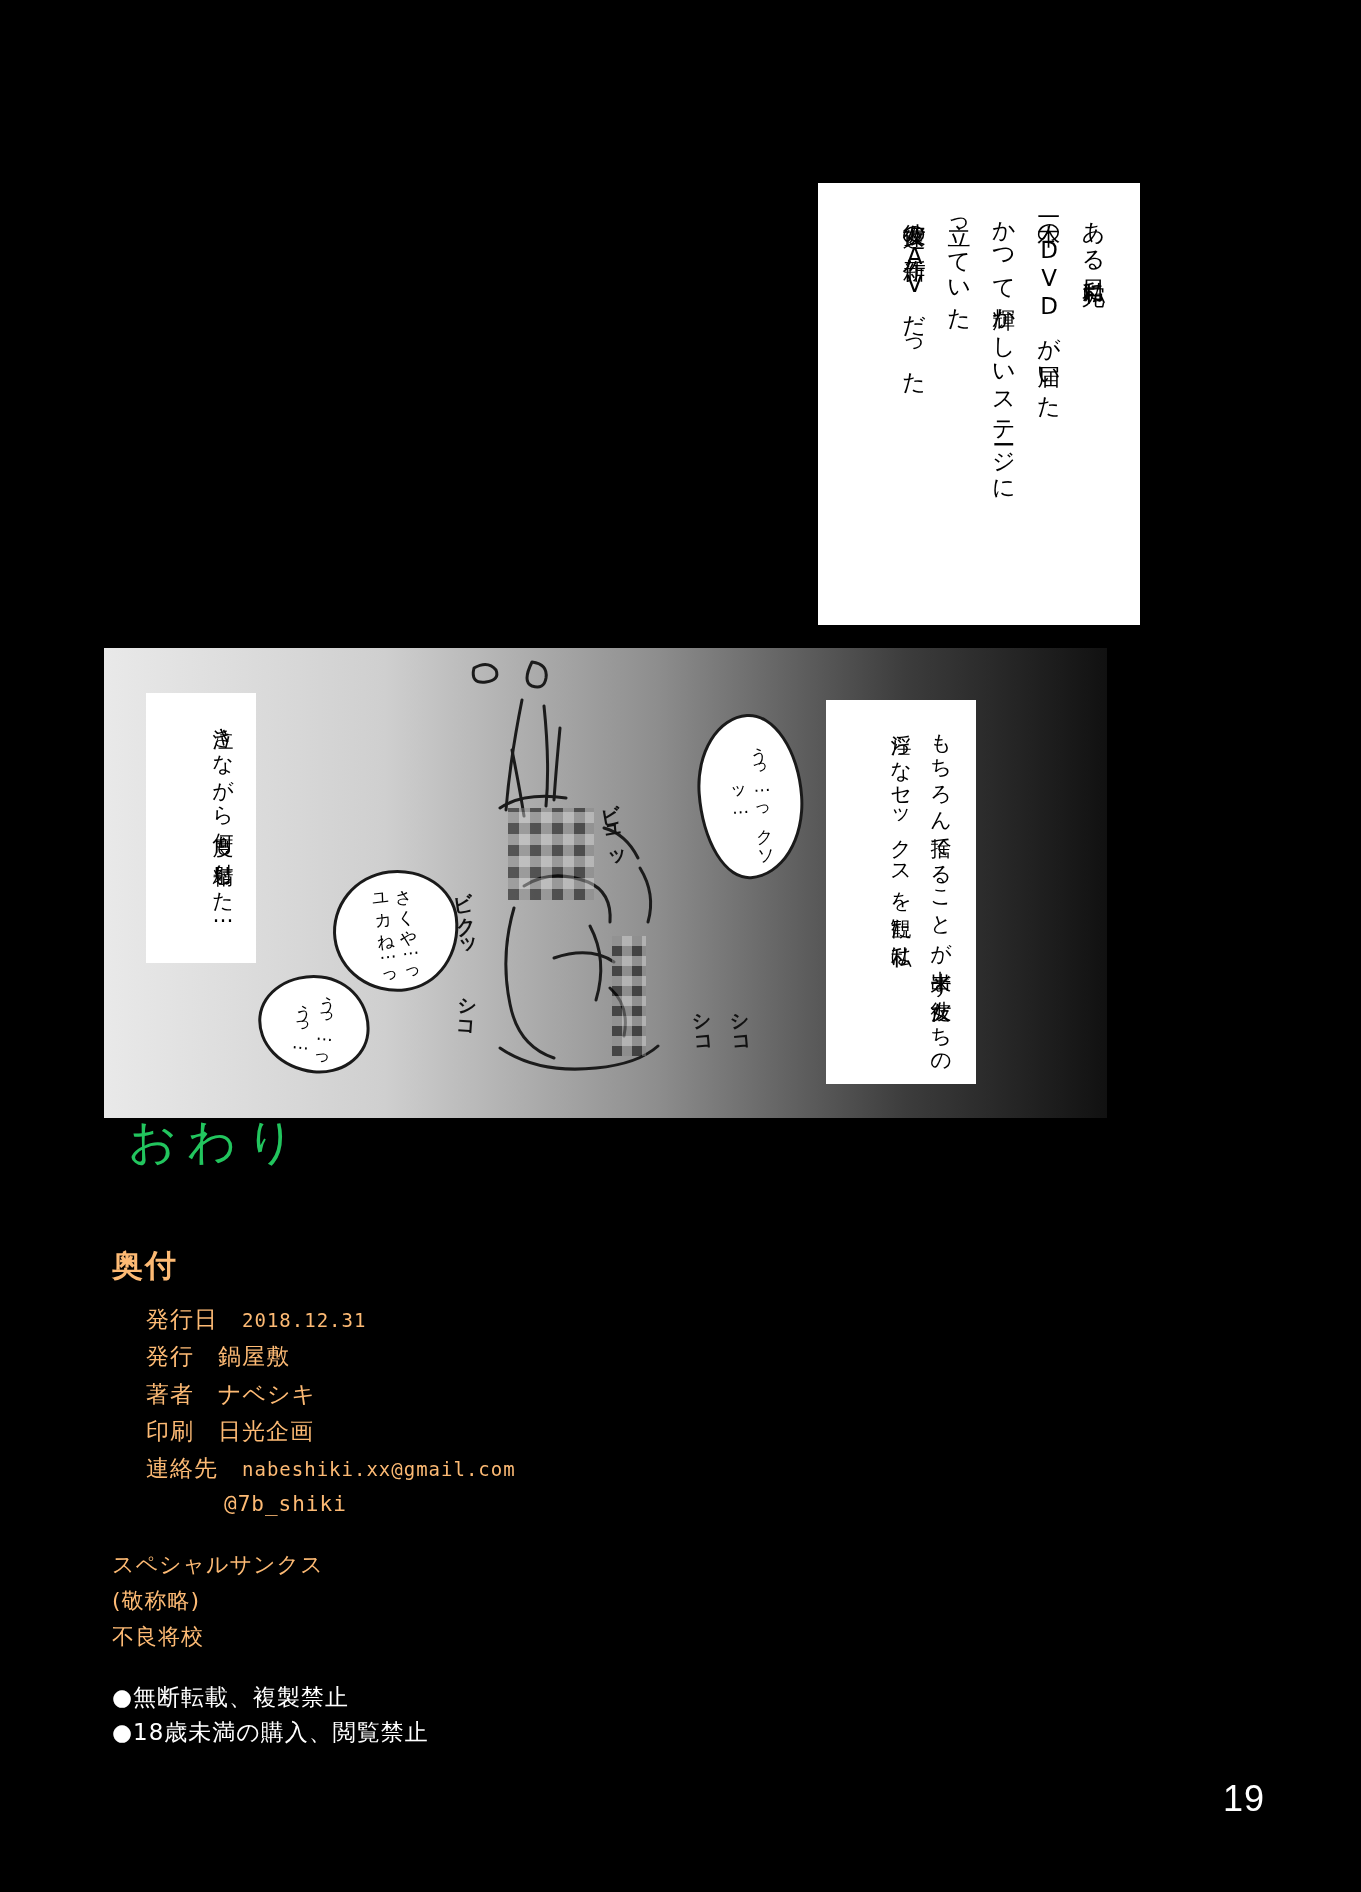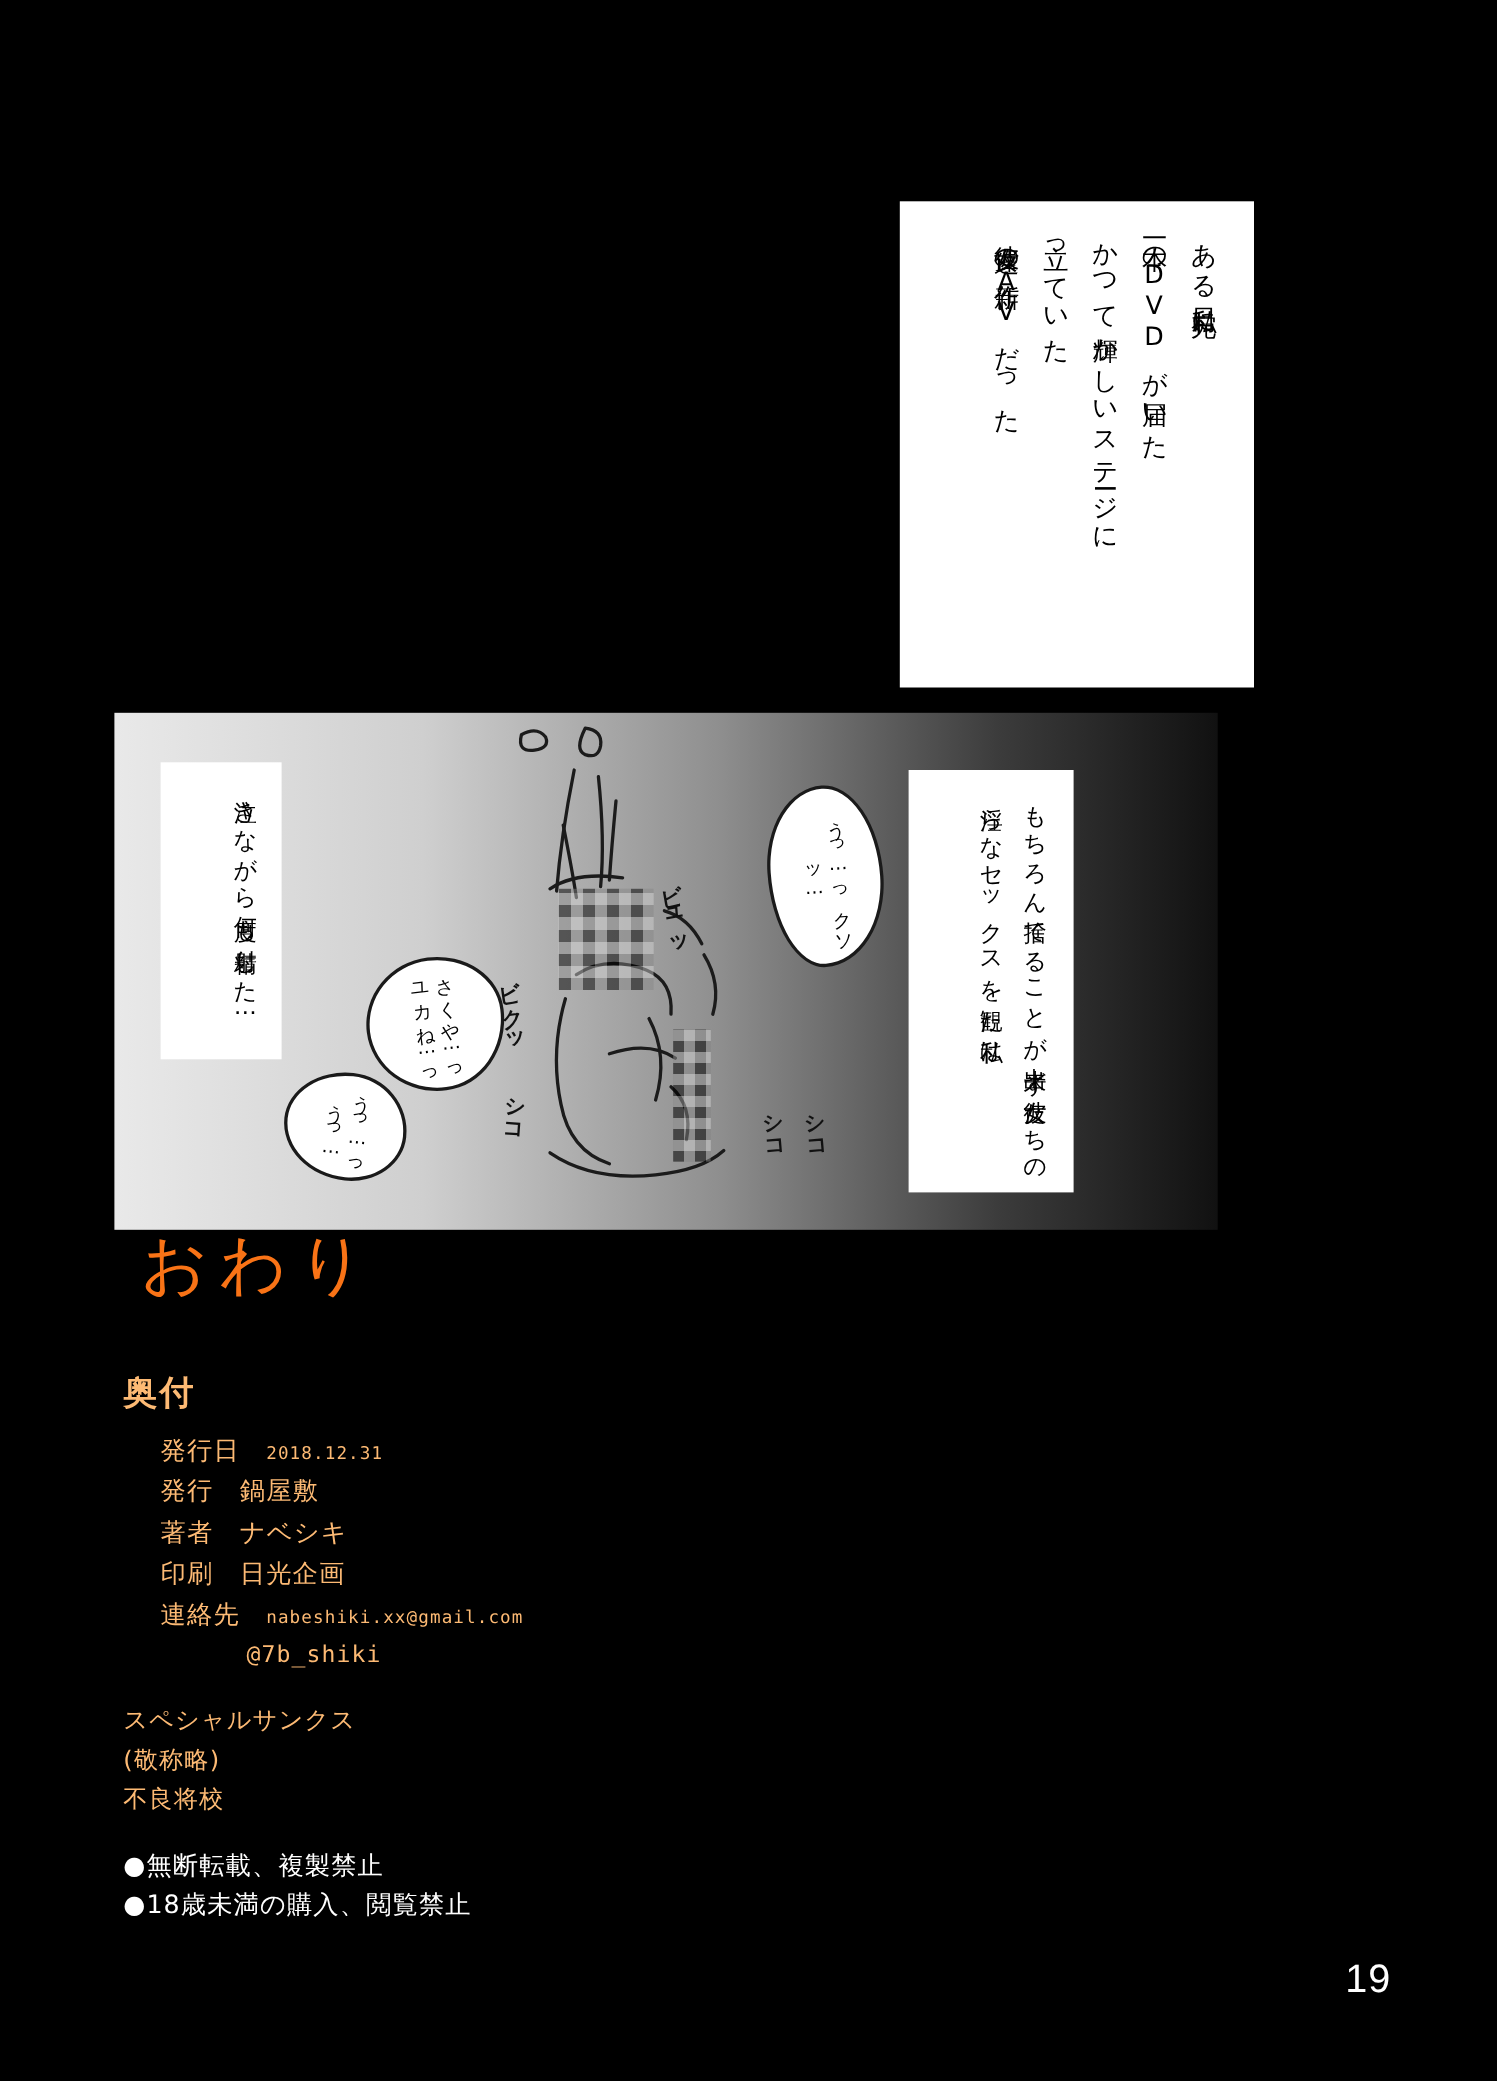--- a/index.html
+++ b/index.html
@@ -162,22 +162,22 @@
   .sfx-2 { left: 452px; top: 878px; font-size: 20px; transform: rotate(-8deg); }
   .sfx-3 { left: 455px; top: 985px; font-size: 19px; transform: rotate(4deg); }
   .sfx-4 { left: 690px; top: 1000px; font-size: 19px; transform: rotate(-5deg); }
   .sfx-5 { left: 728px; top: 1000px; font-size: 19px; transform: rotate(-5deg); }
 
   
   .owari {
     position: absolute;
     left: 128px;
     top: 1110px;
-    color: #f97316;
-    font-size: 60px;
+    color: #22c55e;
+    font-size: 48px;
     font-family: "DejaVu Sans", sans-serif;
     letter-spacing: 10px;
     font-weight: 300;
   }
 
   
   .colophon {
     position: absolute;
     left: 112px;
     top: 1245px;
@@ -193,21 +193,21 @@
   }
   .colophon-row {
     font-size: 23px;
     line-height: 1.62;
     margin: 0;
     padding-left: 6px;
     letter-spacing: 1px;
   }
   .colophon-row .lbl { display: inline-block; margin-left: 28px; }
   .colophon-row .val { margin-left: 24px; }
-  .mono { font-family: "DejaVu Sans Mono", monospace; font-size: 16px; }
+  .mono { font-family: "DejaVu Sans Mono", monospace; font-size: 19px; }
   .contact-second {
     padding-left: 112px;
     font-size: 21px;
     font-family: "DejaVu Sans Mono", monospace;
     letter-spacing: 1px;
   }
   .thanks-block {
     margin-top: 26px;
     font-size: 22px;
     line-height: 1.62;

